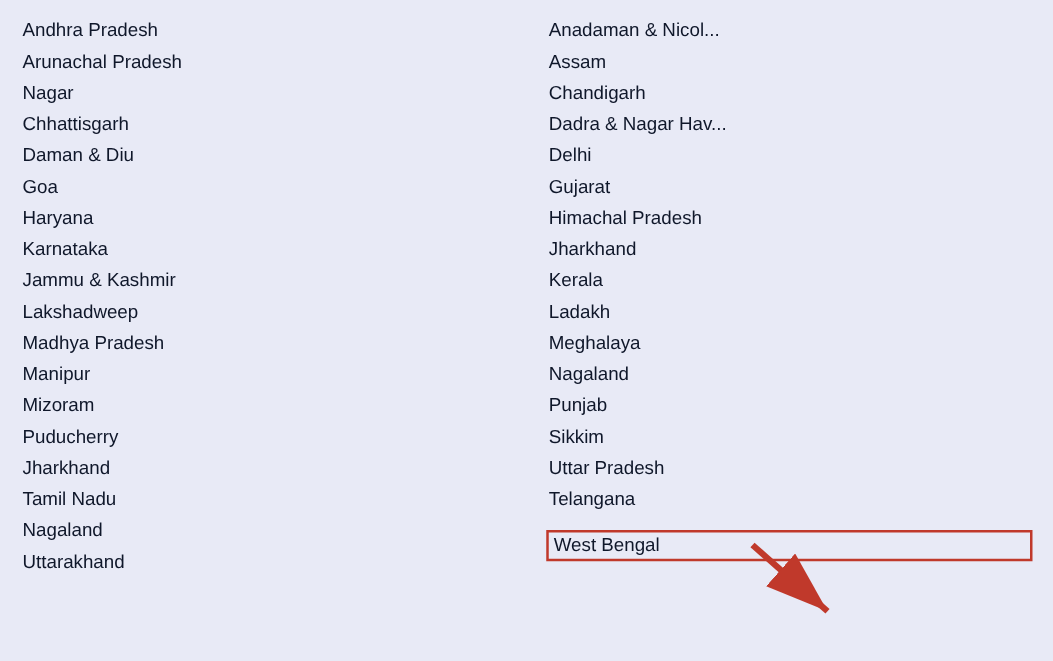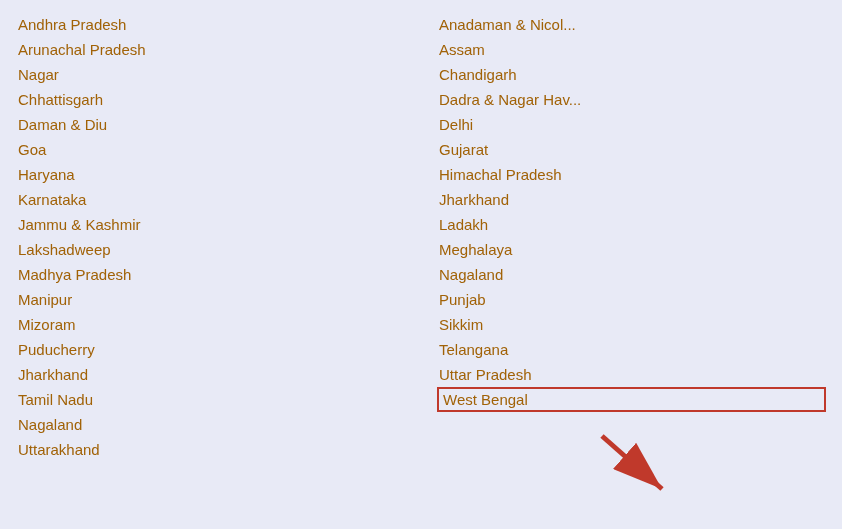--- a/index.html
+++ b/index.html
@@ -26,30 +26,31 @@
 
     .column {
       flex: 1;
       display: flex;
       flex-direction: column;
       padding: 4px 16px;
     }
 
     .state-item {
       padding: 4px 2px;
-      color: #a16207;
+      color: #0f172a;
       font-size: 15px;
       cursor: pointer;
       position: relative;
     }
 
     .state-item.highlighted {
       border: 2px solid #c0392b;
       display: inline-block;
       padding: 2px 4px;
+      margin-top: 12px;
     }
 
     .arrow-svg {
       position: absolute;
       bottom: 28px;
       right: 165px;
       width: 80px;
       height: 70px;
       pointer-events: none;
     }
@@ -80,27 +81,28 @@
     </div>
   <div class="column" id="right-col">
   <div class="state-item">Anadaman &amp; Nicol...</div>
       <div class="state-item">Assam</div>
       <div class="state-item">Chandigarh</div>
       <div class="state-item">Dadra &amp; Nagar Hav...</div>
       <div class="state-item">Delhi</div>
       <div class="state-item">Gujarat</div>
       <div class="state-item">Himachal Pradesh</div>
       <div class="state-item">Jharkhand</div>
+      <div class="state-item">Kerala</div>
       <div class="state-item">Ladakh</div>
       <div class="state-item">Meghalaya</div>
       <div class="state-item">Nagaland</div>
       <div class="state-item">Punjab</div>
       <div class="state-item">Sikkim</div>
+      <div class="state-item">Uttar Pradesh</div>
       <div class="state-item">Telangana</div>
-      <div class="state-item">Uttar Pradesh</div>
       <div class="state-item highlighted">West Bengal</div>
     </div>
 </div>
 
 <svg class="arrow-svg" viewBox="0 0 80 70" xmlns="http://www.w3.org/2000/svg">
   <defs>
     <marker id="arrowhead" markerWidth="10" markerHeight="7" refX="10" refY="3.5" orient="auto">
       <polygon points="0 0, 10 3.5, 0 7" fill="#c0392b"></polygon>
     </marker>
   </defs>

